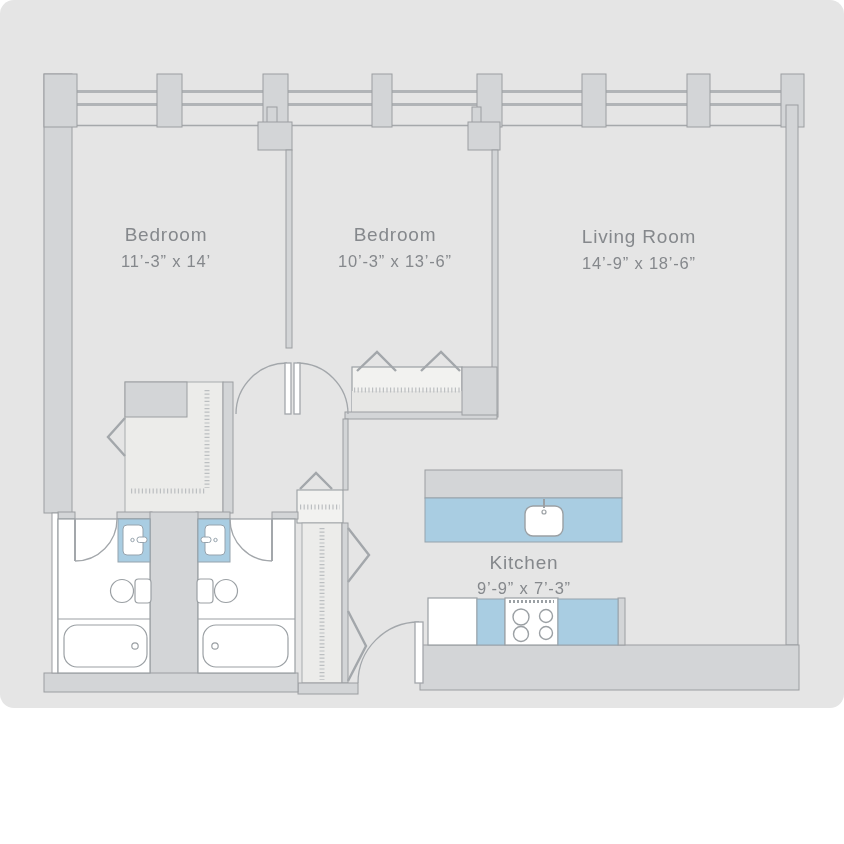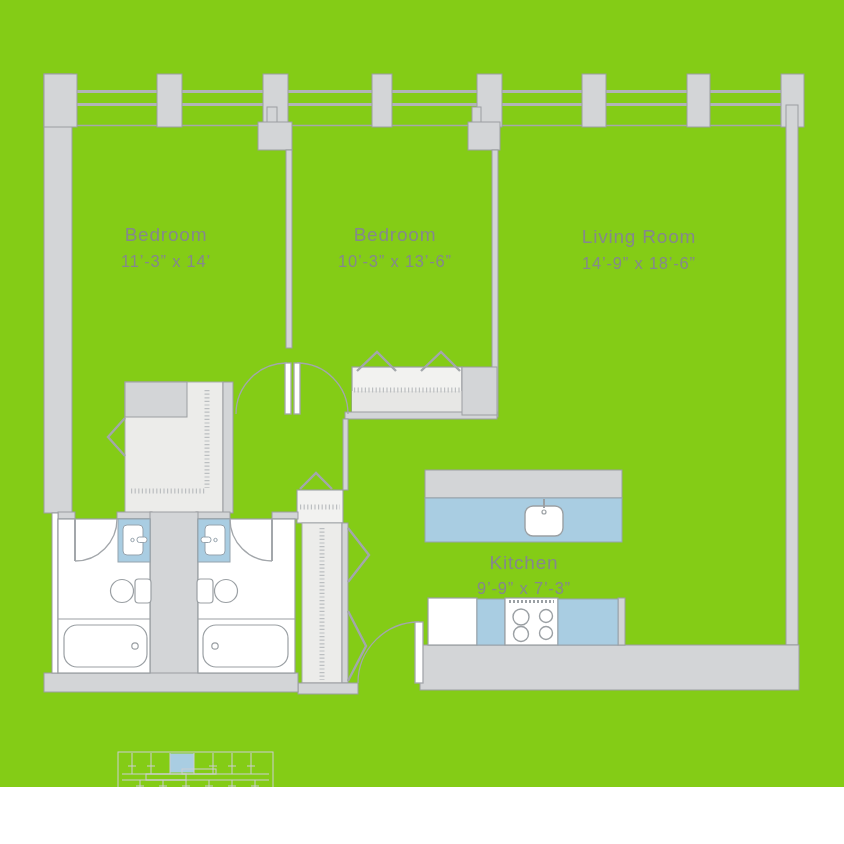--- a/index.html
+++ b/index.html
@@ -1,21 +1,22 @@
 <!DOCTYPE html>
 <html><head>
 <meta charset="utf-8">
 <style>
   html,body{margin:0;padding:0;background:#fff;}
   .canvas{
     position:relative;
-    width:844px;height:787px;
-    background:#84cc16;
+    width:844px;height:708px;
+    background:#e5e5e5;
     font-family:"Liberation Sans", sans-serif;
     overflow:hidden;
+    border-radius:14px;
   }
   svg{display:block;}
   text{
     fill:#85888c;
     font-family:"Liberation Sans", sans-serif;
     letter-spacing:0.8px;
   }
   .room-name{font-size:19px;}
   .room-dims{font-size:16.5px;}
 </style>

